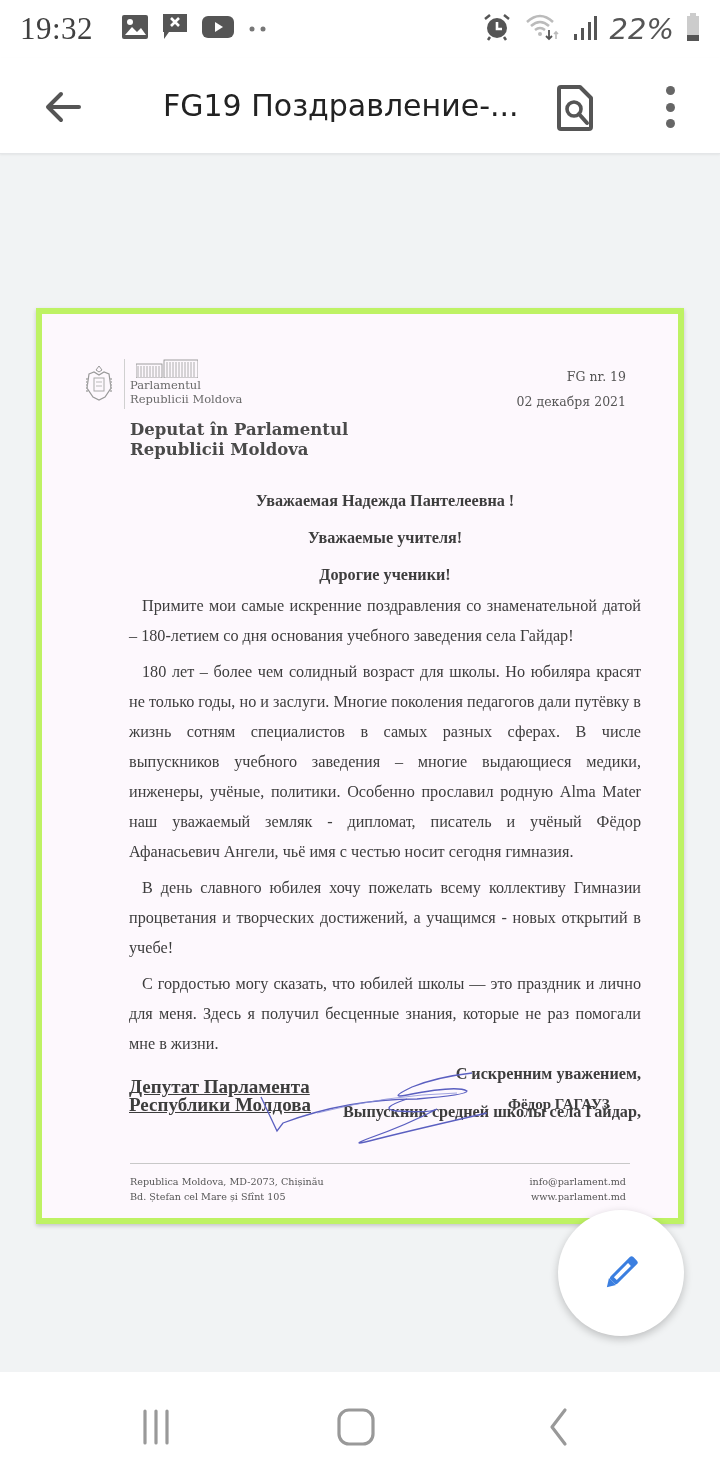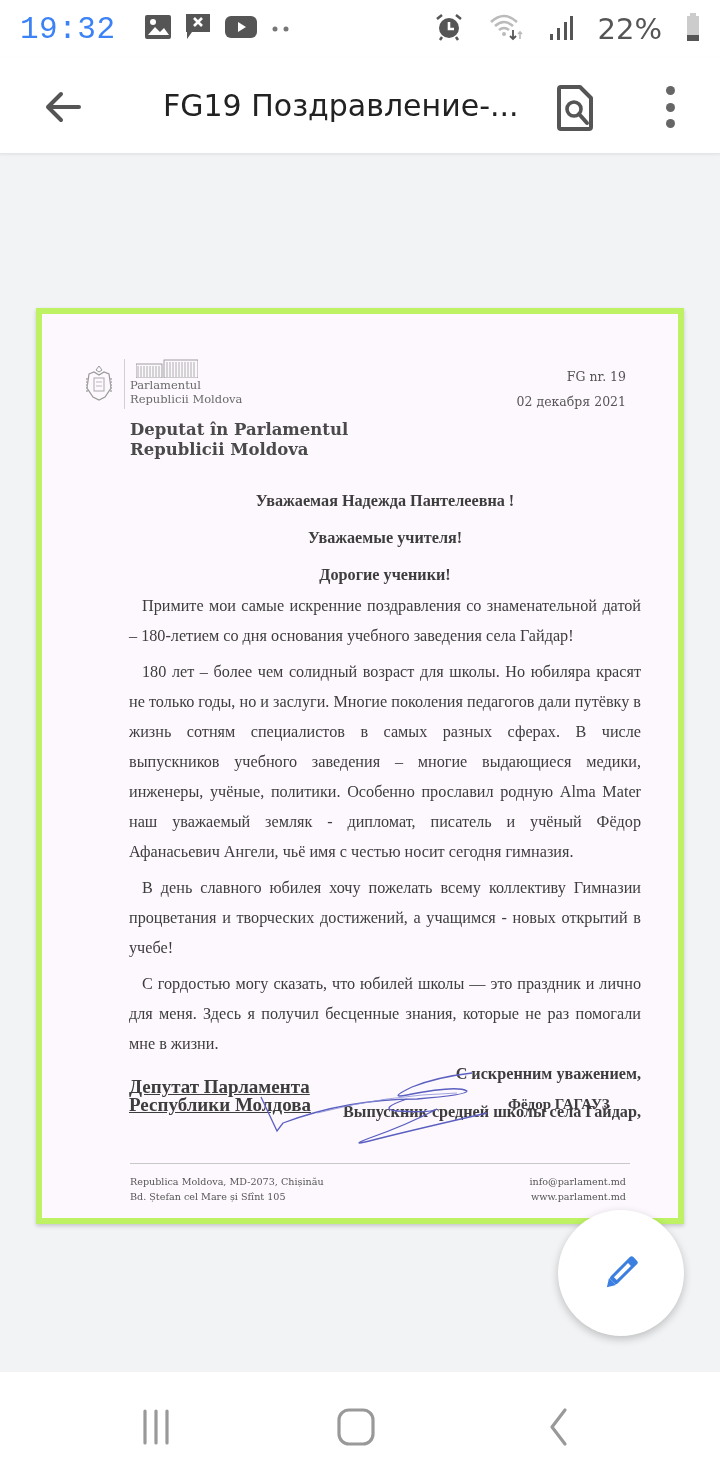--- a/index.html
+++ b/index.html
@@ -1,23 +1,23 @@
 <!DOCTYPE html>
 <html><head>
 <meta charset="utf-8">
 <style>
   * { box-sizing: border-box; margin: 0; padding: 0; }
   html, body { width: 720px; height: 1480px; overflow: hidden; background: #f1f3f4; font-family: "Liberation Sans", sans-serif; }
   .screen { position: relative; width: 720px; height: 1480px; background: #f1f3f4; }
 
   
   .status-bar { position: absolute; top: 0; left: 0; width: 720px; height: 58px; background: #fff; display: flex; align-items: center; padding: 0 20px; color: #555; }
-  .status-time { font-size: 31px; color: #3b82f6; letter-spacing: 0.5px; margin-right: 28px; font-family: Liberation Mono, monospace; font-weight: 300; }
+  .status-time { font-size: 31px; color: #404040; letter-spacing: 0.5px; margin-right: 28px; font-family: Liberation Serif, serif; font-weight: 300; }
   .sb-icon { display: inline-block; margin-right: 12px; }
-  .status-right { margin-left: auto; display: flex; align-items: center; gap: 24px; }
+  .status-right { margin-left: auto; display: flex; align-items: center; gap: 12px; font-style: italic; }
   .battery-text { font-size: 29px; color: #555; font-family: "DejaVu Sans", sans-serif; }
 
   
   .app-bar { position: absolute; top: 58px; left: 0; width: 720px; height: 96px; background: #fff; display: flex; align-items: center; border-bottom: 1px solid #e4e6e8; box-shadow: 0 1px 2px rgba(0,0,0,0.06); }
   .back-btn { position: absolute; left: 40px; top: 26px; width: 46px; height: 46px; display: flex; align-items: center; justify-content: center; cursor: pointer; }
   .doc-title { position: absolute; left: 163px; top: 30px; font-size: 30px; color: #222; font-family: "DejaVu Sans", sans-serif; font-weight: 400; white-space: nowrap; }
   .find-btn { position: absolute; left: 552px; top: 22px; width: 46px; height: 56px; display: flex; align-items: center; justify-content: center; cursor: pointer; }
   .more-btn { position: absolute; left: 650px; top: 24px; width: 40px; height: 50px; display: flex; flex-direction: column; align-items: center; justify-content: space-between; padding: 4px 0; cursor: pointer; }
   .more-btn span { width: 9px; height: 9px; border-radius: 50%; background: #666; display: block; }
 

